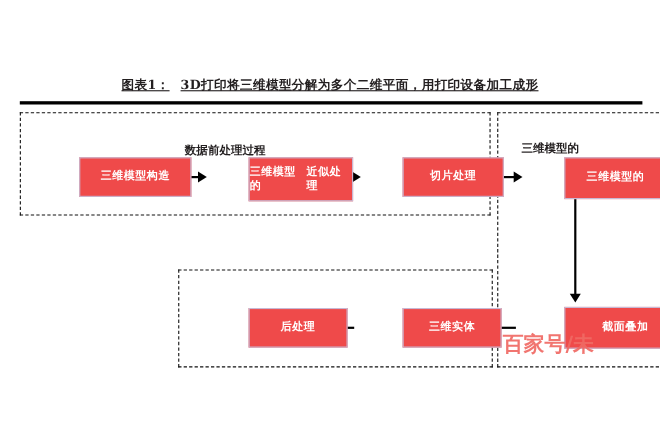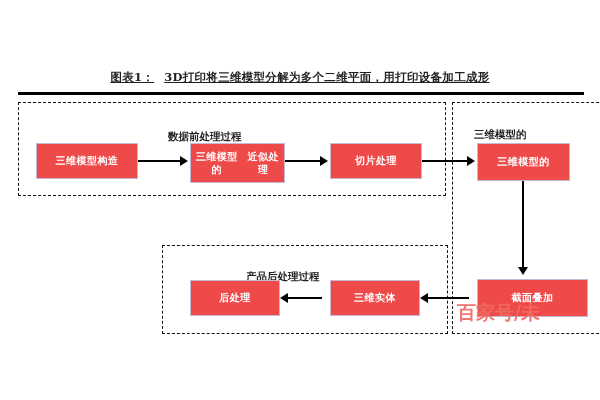--- a/index.html
+++ b/index.html
@@ -75,23 +75,23 @@
     box-sizing: border-box;
     background: #ef4a4a;
     border: 1px solid #c7b8d4;
     color: #ffffff;
     font-size: 10px;
     font-weight: bold;
     letter-spacing: 0.5px;
     display: flex;
     align-items: center;
     justify-content: center;
-    text-align: center;
     line-height: 1.35;
     font-family: "DejaVu Serif", "Liberation Serif", serif;
+    margin-left: 36px;
   }
   #node-model   { left: 36px;  top: 143px; width: 102px; height: 36px; }
   #node-approx  { left: 190px; top: 143px; width: 95px;  height: 40px; }
   #node-slice   { left: 330px; top: 143px; width: 92px;  height: 36px; }
   #node-section { left: 477px; top: 143px; width: 93px;  height: 38px; }
   #node-stack   { left: 477px; top: 279px; width: 111px;  height: 38px; }
   #node-solid   { left: 330px; top: 280px; width: 90px;  height: 36px; }
   #node-post    { left: 190px; top: 280px; width: 90px;  height: 36px; }
 
   
@@ -163,21 +163,20 @@
     <span class="title-num">图表1：</span><span>3D打印将三维模型分解为多个二维平面，用打印设备加工成形</span>
   </div>
   <div class="rule"></div>
 
   <div class="group" id="group-pre"></div>
   <div class="group" id="group-form"></div>
   <div class="group" id="group-post"></div>
 
   <div class="group-label" id="label-pre">数据前处理过程</div>
   <div class="group-label" id="label-form">三维模型的</div>
-  <div class="group-label" id="label-post">产品后处理过程</div>
 
   <div class="line h-line" id="conn-1"></div>
   <div class="arrow-right" id="conn-1-head"></div>
 
   <div class="line h-line" id="conn-2"></div>
   <div class="arrow-right" id="conn-2-head"></div>
 
   <div class="line h-line" id="conn-3"></div>
   <div class="arrow-right" id="conn-3-head"></div>
 

